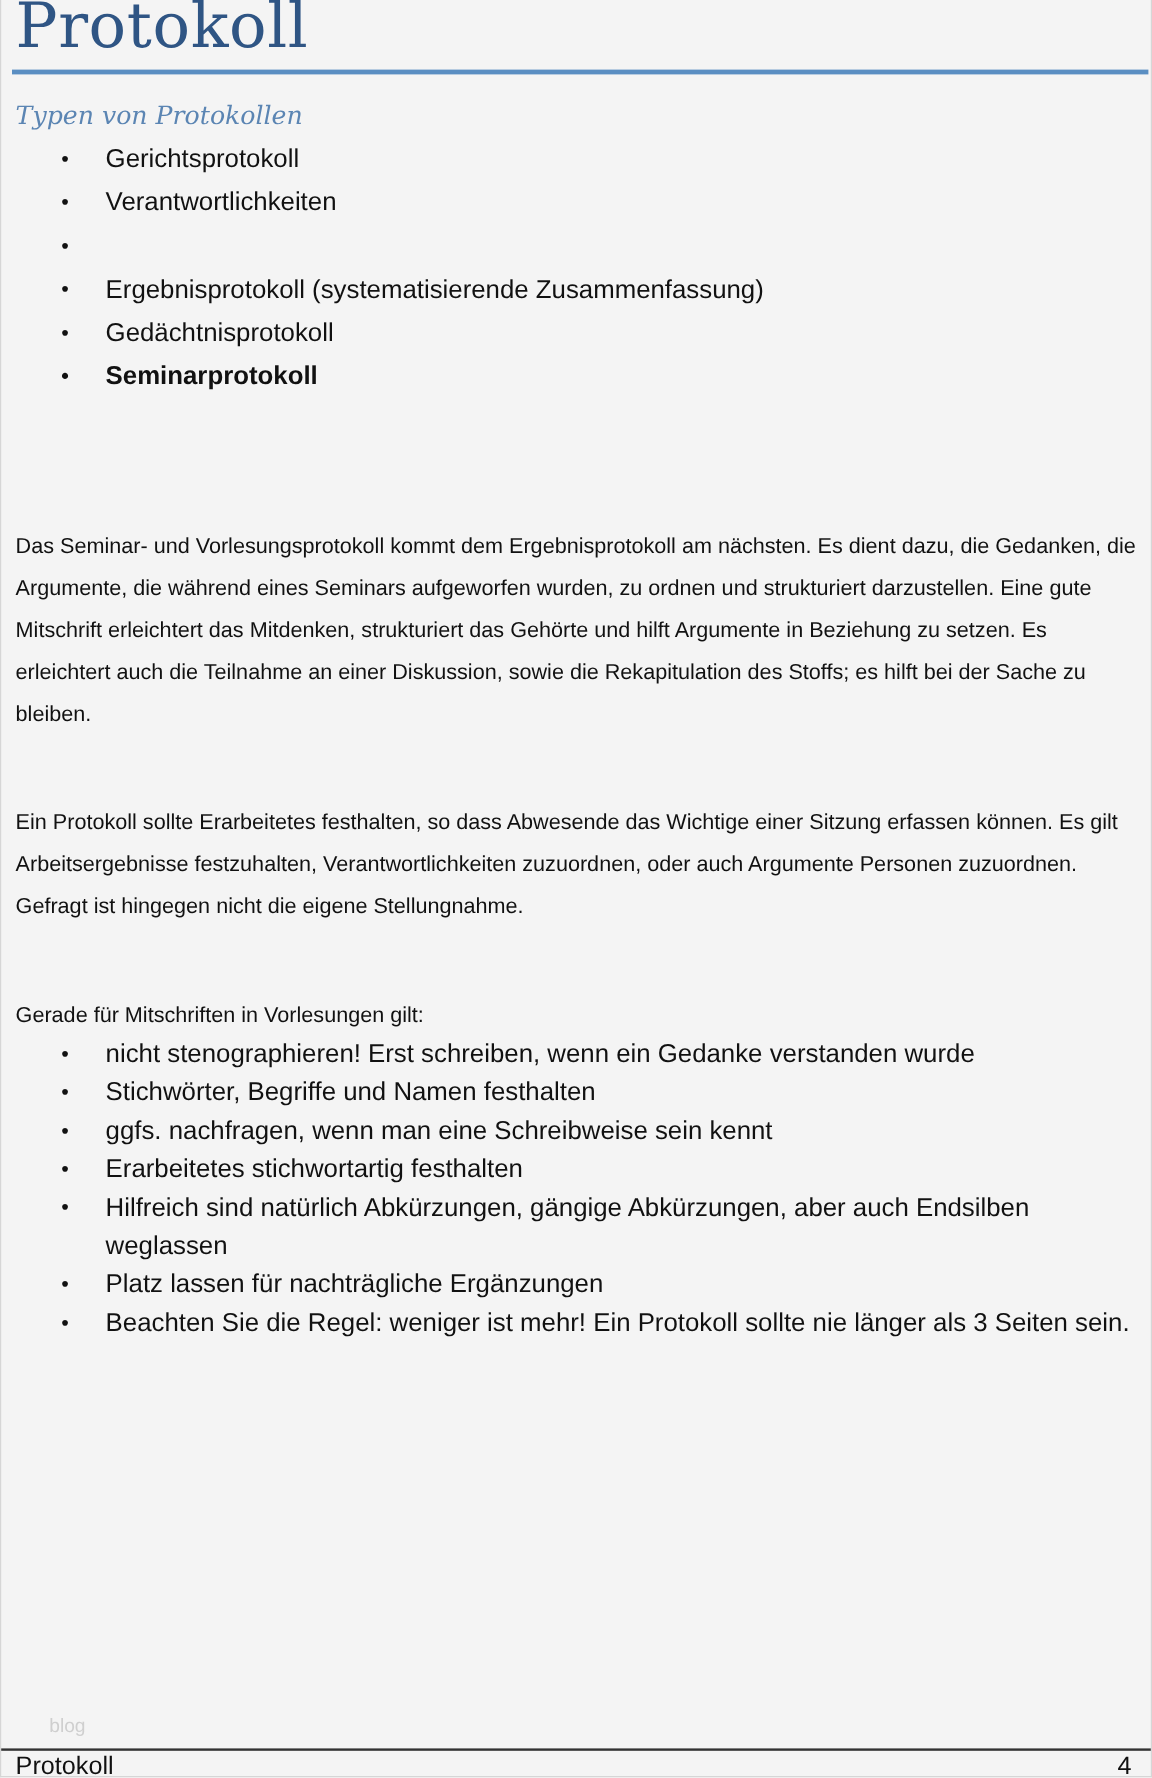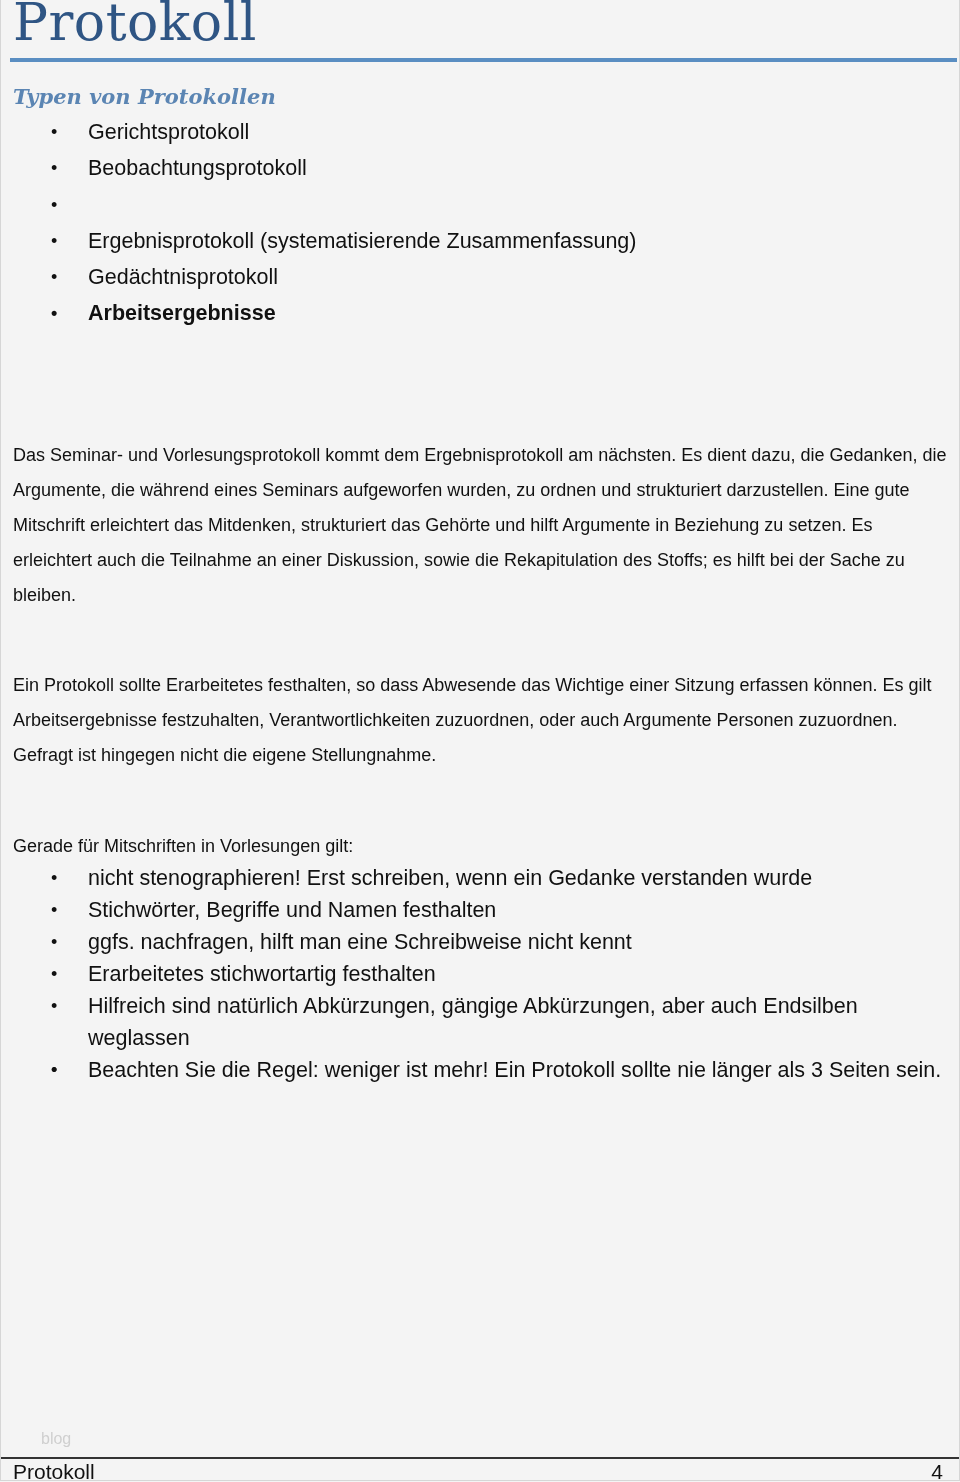--- a/index.html
+++ b/index.html
@@ -10,21 +10,21 @@
   }
   .page { position: absolute; left: 0; top: 0; width: 958px; height: 1480px; border: 1px solid #d6d6d6; border-top: none; }
   .title {
     position: absolute; left: 12px; top: -8px;
     font-family: "DejaVu Serif", serif; font-size: 52px; color: #2f5584;
     letter-spacing: 0.5px; margin: 0; font-weight: normal;
   }
   .title-rule { position: absolute; left: 9px; top: 58px; width: 947px; height: 4px; background: #5a8ec2; }
   .h2 {
     position: absolute; left: 12px; margin: 0;
-    font-family: "DejaVu Serif", serif; font-style: italic; font-weight: bold;
+    font-family: "DejaVu Serif", serif; font-style: italic; font-weight: normal;
     font-size: 21px; color: #5b85b3;
   }
   ul.list { position: absolute; left: 0; margin: 0; padding: 0; list-style: none; }
   ul.list li { position: relative; padding-left: 87px; font-size: 21.5px; line-height: 32px; width: 860px; }
   ul.list li .bullet { position: absolute; left: 50px; top: 0; font-size: 18px; }
   ul.types li { height: 36.3px; line-height: 36px; }
   ul.types li.bold { font-weight: bold; }
   .para {
     position: absolute; left: 12px; width: 935px; margin: 0;
     font-size: 18px; line-height: 35px;
@@ -37,38 +37,38 @@
 </head>
 <body>
 
 <div class="page">
   <h1 class="title">Protokoll</h1>
   <div class="title-rule"></div>
 
   <h2 class="h2" style="top:84px">Typen von Protokollen</h2>
   <ul class="list types" style="top:114px">
     <li><span class="bullet">•</span><span>Gerichtsprotokoll</span></li>
-    <li><span class="bullet">•</span><span>Beobachtungsprotokoll</span></li>
+    <li><span class="bullet">•</span><span>Verantwortlichkeiten</span></li>
     <li><span class="bullet">•</span></li>
     <li><span class="bullet">•</span><span>Ergebnisprotokoll (systematisierende Zusammenfassung)</span></li>
     <li><span class="bullet">•</span><span>Gedächtnisprotokoll</span></li>
-    <li class="bold"><span class="bullet">•</span><span>Arbeitsergebnisse</span></li>
+    <li class="bold"><span class="bullet">•</span><span>Seminarprotokoll</span></li>
   </ul>
 
   <p class="para" style="top:438px">Das Seminar- und Vorlesungsprotokoll kommt dem Ergebnisprotokoll am nächsten. Es dient dazu, die Gedanken, die Argumente, die während eines Seminars aufgeworfen wurden, zu ordnen und strukturiert darzustellen. Eine gute Mitschrift erleichtert das Mitdenken, strukturiert das Gehörte und hilft Argumente in Beziehung zu setzen. Es erleichtert auch die Teilnahme an einer Diskussion, sowie die Rekapitulation des Stoffs; es hilft bei der Sache zu bleiben.</p>
   <p class="para" style="top:668px">Ein Protokoll sollte Erarbeitetes festhalten, so dass Abwesende das Wichtige einer Sitzung erfassen können. Es gilt Arbeitsergebnisse festzuhalten, Verantwortlichkeiten zuzuordnen, oder auch Argumente Personen zuzuordnen. Gefragt ist hingegen nicht die eigene Stellungnahme.</p>
   <p class="para" style="top:829px">Gerade für Mitschriften in Vorlesungen gilt:</p>
 
   <ul class="list" style="top:862px">
     <li><span class="bullet">•</span><span>nicht stenographieren! Erst schreiben, wenn ein Gedanke verstanden wurde</span></li>
     <li><span class="bullet">•</span><span>Stichwörter, Begriffe und Namen  festhalten</span></li>
-    <li><span class="bullet">•</span><span>ggfs. nachfragen, hilft man eine Schreibweise nicht kennt</span></li>
+    <li><span class="bullet">•</span><span>ggfs. nachfragen, wenn man eine Schreibweise sein kennt</span></li>
     <li><span class="bullet">•</span><span>Erarbeitetes stichwortartig festhalten</span></li>
     <li style="width:830px"><span class="bullet">•</span><span>Hilfreich sind natürlich Abkürzungen, gängige Abkürzungen, aber auch Endsilben weglassen</span></li>
-    <li><span class="bullet">•</span></li>
+    <li><span class="bullet">•</span><span>Platz lassen für nachträgliche Ergänzungen</span></li>
     <li><span class="bullet">•</span><span>Beachten Sie die Regel: weniger ist mehr! Ein Protokoll sollte nie länger als 3 Seiten sein.</span></li>
   </ul>
 
   <div class="watermark">blog</div>
   <div class="footer-rule"></div>
   <div class="footer-left">Protokoll</div>
   <div class="footer-right">4</div>
 </div>
 
 </body></html>

